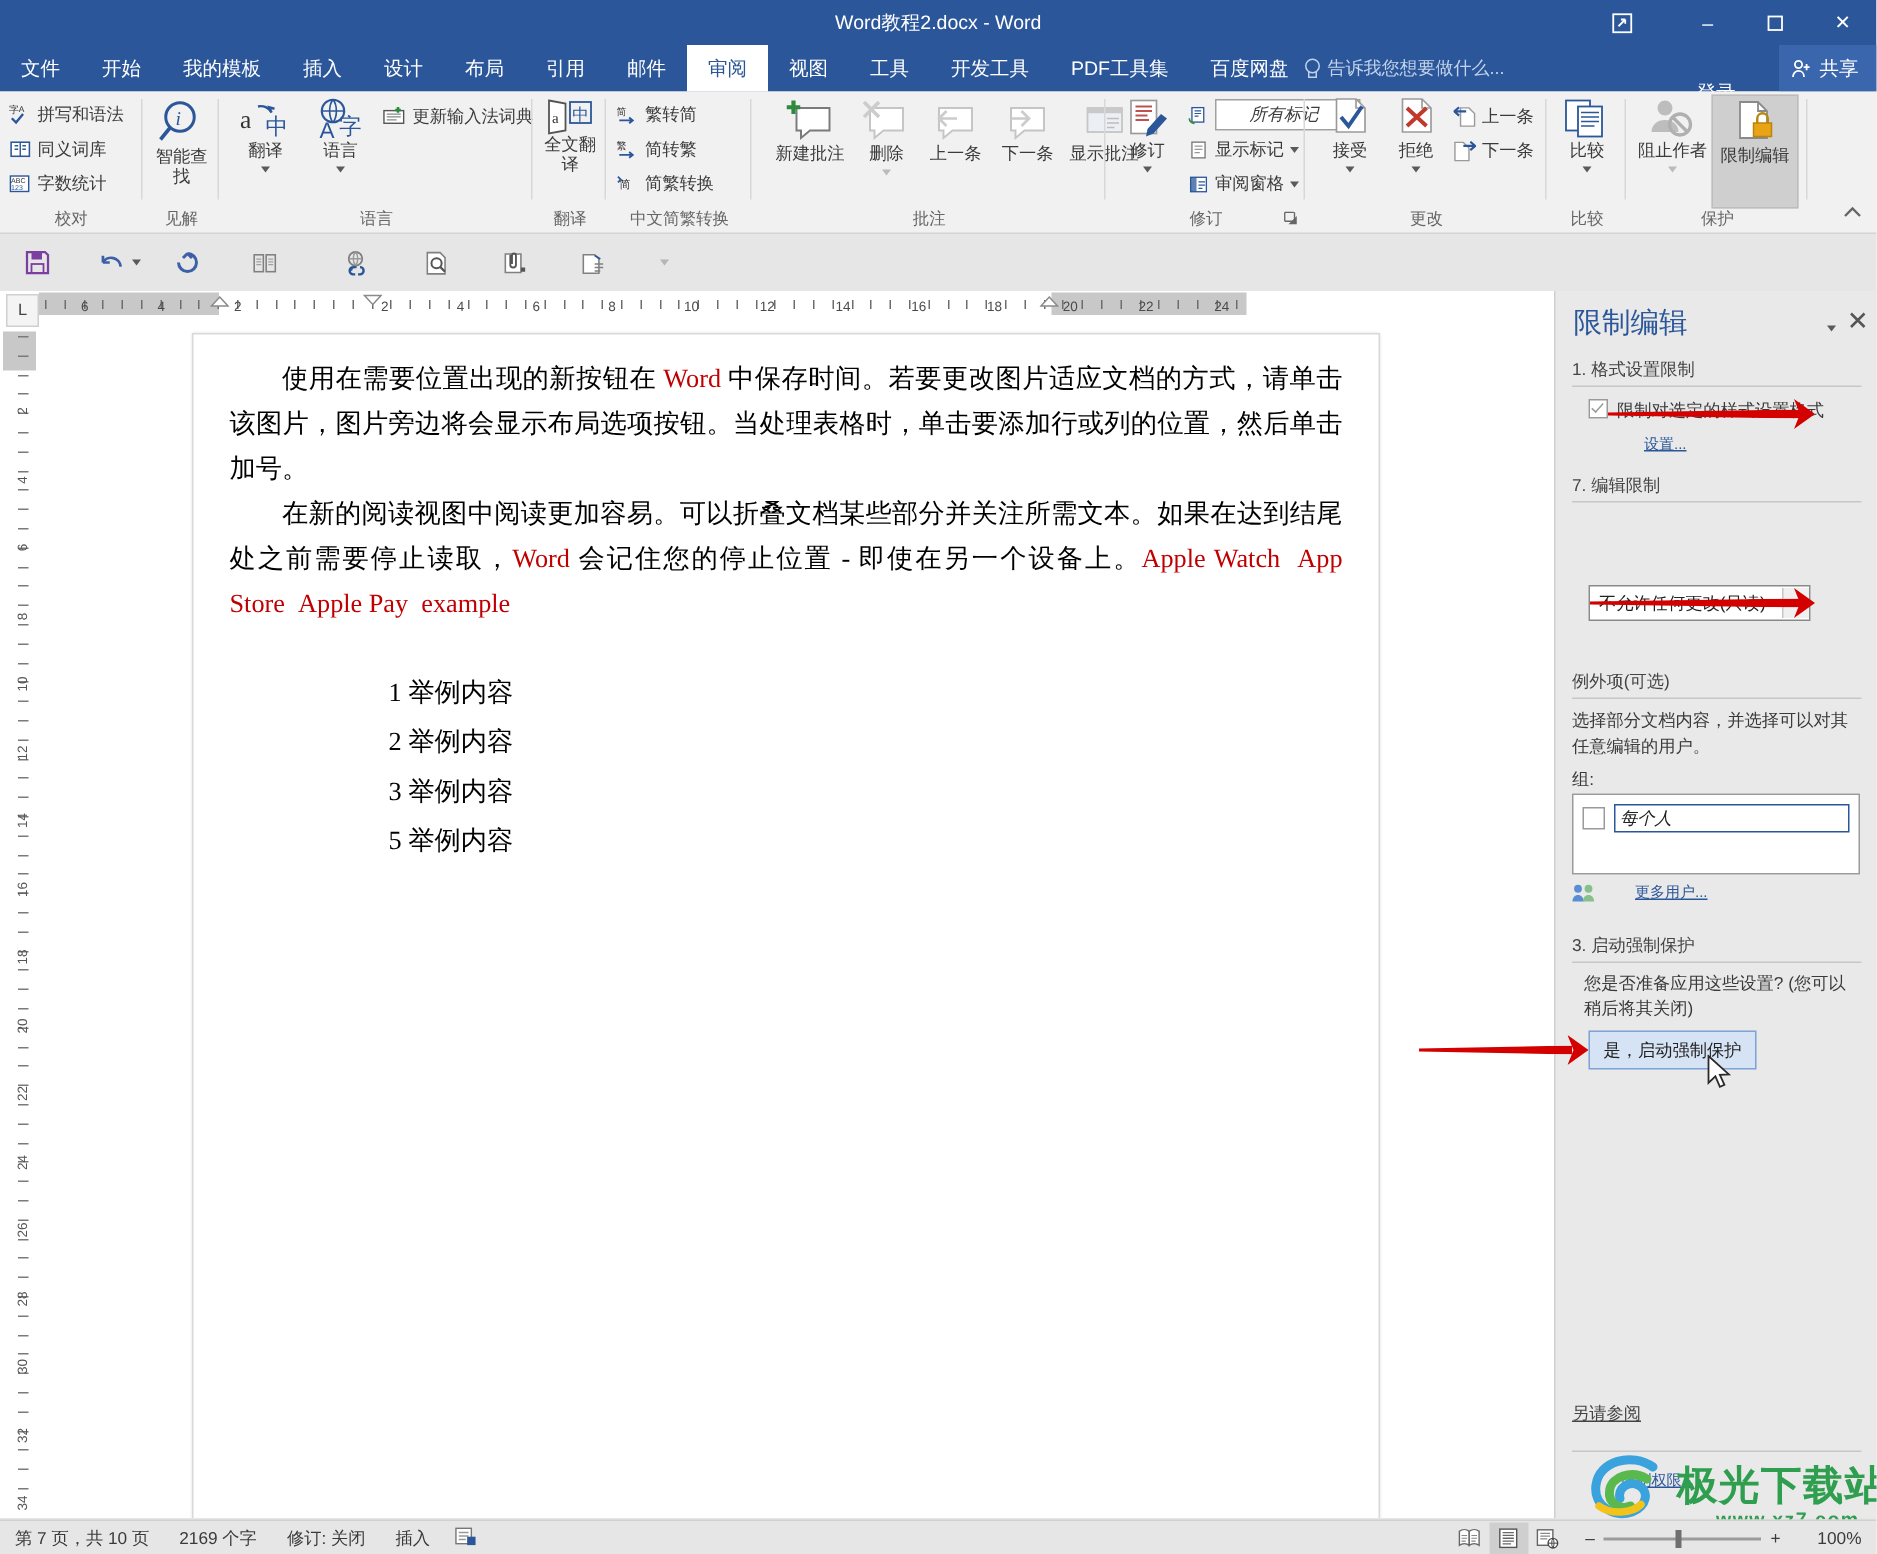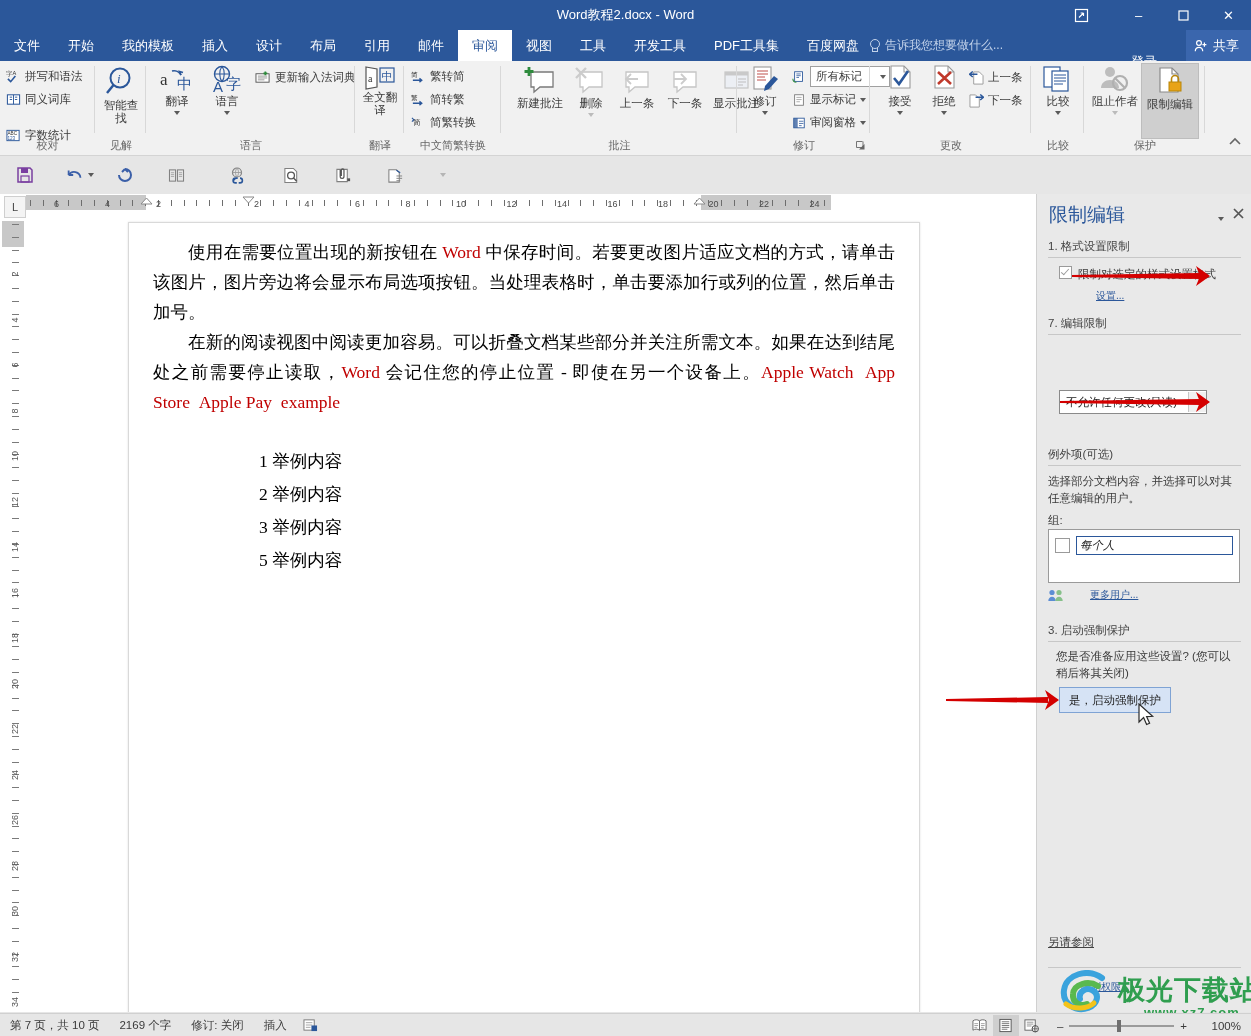--- a/index.html
+++ b/index.html
@@ -39,21 +39,21 @@
   .rgroup .glabel{position:absolute;bottom:2px;left:0;width:100%;text-align:center;font-size:11px;color:#666;}
   .rgroup .sep{position:absolute;right:0;top:5px;bottom:22px;width:1px;background:#d8d8d8;}
   .rbig{position:absolute;display:flex;flex-direction:column;align-items:center;justify-content:flex-start;cursor:default;}
   .rbig .cap{font-size:11.5px;color:#3b3b3b;line-height:13px;text-align:center;}
   .rsmall{position:absolute;display:flex;align-items:center;gap:4px;font-size:11.5px;color:#3b3b3b;height:21px;padding:0 2px;cursor:default;white-space:nowrap;}
   .dis{color:#b0b0b0;}
   .caret{width:0;height:0;border-left:3.5px solid transparent;border-right:3.5px solid transparent;border-top:4px solid #5a5a5a;display:inline-block;}
   .caret.dis{border-top-color:#bbb;}
   .dlg{position:absolute;width:10px;height:10px;right:4px;bottom:4px;}
 
-  .combo{display:inline-flex;align-items:center;justify-content:space-between;border:1px solid #a0a0a0;background:#fff;height:19px;padding:0 3px 0 5px;font-size:11.5px;min-width:70px;}
+  .combo{display:inline-flex;align-items:center;justify-content:space-between;border:1px solid #a0a0a0;background:#fff;height:19px;padding:0 3px 0 22px;font-size:11.5px;min-width:70px;font-style:italic;}
 
   
   .qat{position:absolute;left:0;top:156px;width:1251px;height:38px;background:#e6e6e6;border-bottom:1px solid #d4d4d4;}
   .qbtn{position:absolute;top:6px;width:26px;height:26px;display:flex;align-items:center;justify-content:center;cursor:default;}
 
   
   .docarea{position:absolute;left:0;top:194px;width:1036px;height:818px;background:#fff;overflow:hidden;}
   .vruler{position:absolute;left:0;top:0;width:26px;height:818px;background:#fff;border-right:0;}
   .vcorner{position:absolute;left:4px;top:2px;width:20px;height:20px;border:1px solid #cfcfcf;background:#f4f4f4;display:flex;align-items:center;justify-content:center;font-size:11px;color:#444;}
   .vtick{position:absolute;left:12px;width:7px;height:1px;background:#7a7a7a;}
@@ -184,21 +184,21 @@
           </svg>
         <span>拼写和语法</span>
       </div>
       <div class="rsmall" style="left:4px;top:28px;">
         <svg width="15" height="15" viewBox="0 0 16 16">
             <rect x="1.5" y="3" width="13" height="10" fill="#fff" stroke="#2b579a" stroke-width="1.1"></rect>
             <path d="M8 3v10M4 5.5h2.5M4 8h2.5M9.5 5.5H12M9.5 8H12" stroke="#2b579a" stroke-width="1"></path>
           </svg>
         <span>同义词库</span>
       </div>
-      <div class="rsmall" style="left:4px;top:64px;">
+      <div class="rsmall" style="left:4px;top:51px;">
         <svg width="15" height="15" viewBox="0 0 16 16">
             <rect x="1" y="2.5" width="13" height="11" fill="#fff" stroke="#2b579a" stroke-width="1"></rect>
             <text x="1.5" y="7.5" font-size="5" fill="#333" font-family="sans-serif">ABC</text>
             <text x="1.5" y="12.5" font-size="5" fill="#2b579a" font-family="sans-serif">123</text>
           </svg>
         <span>字数统计</span>
       </div>
       <div class="glabel">校对</div>
       <div class="sep"></div>
     </div>

